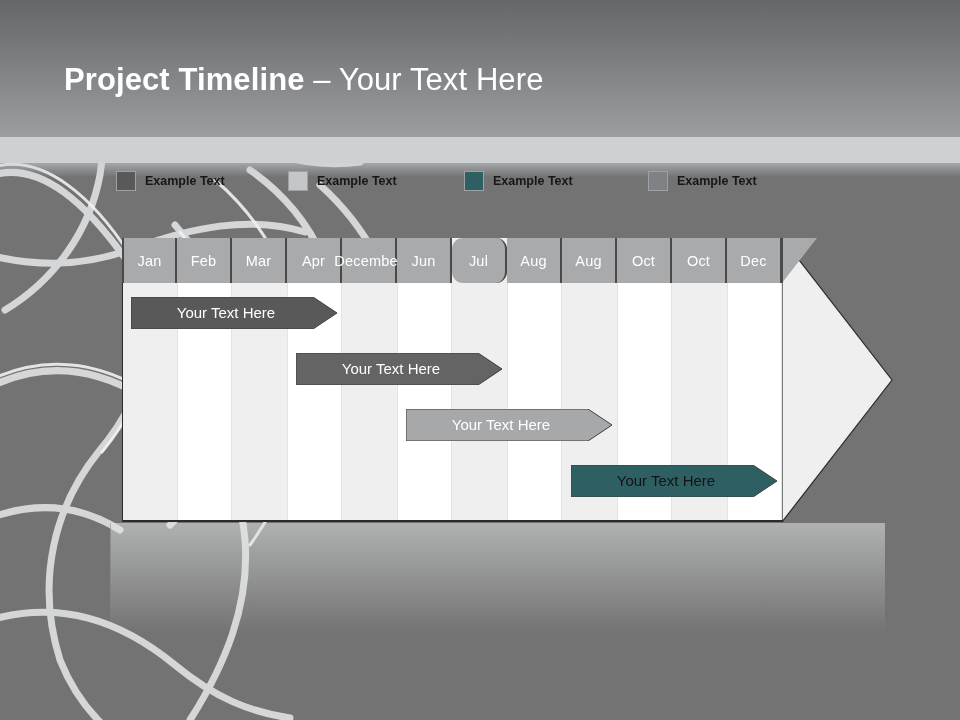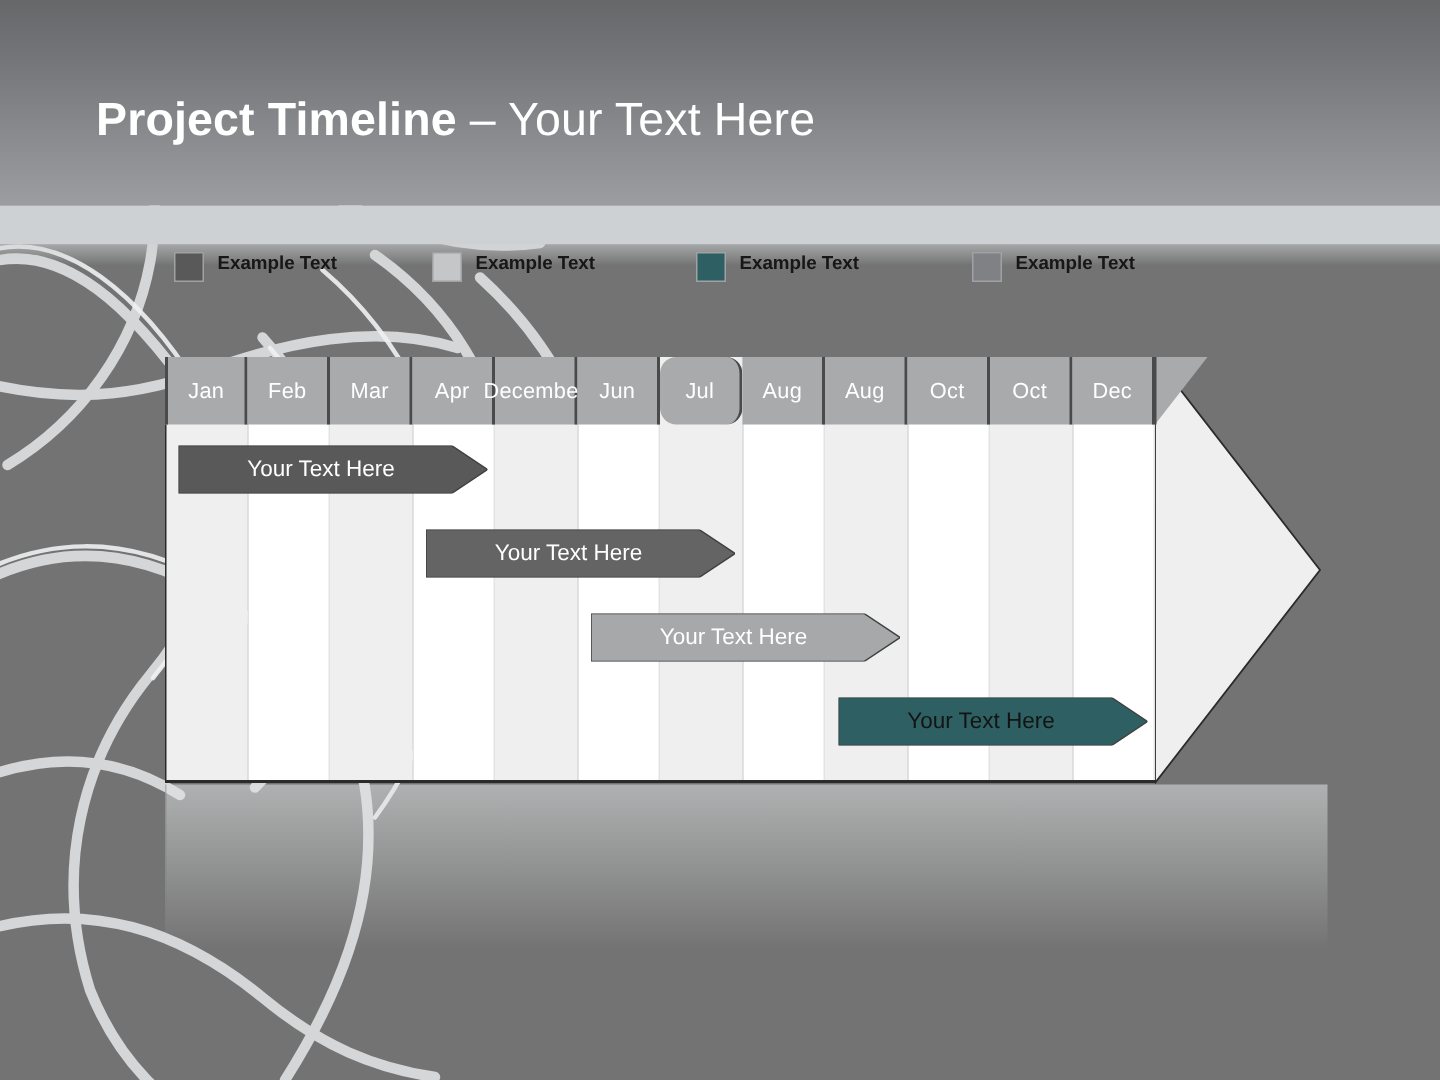--- a/index.html
+++ b/index.html
@@ -67,41 +67,41 @@
   .legend {
     position: absolute;
     left: 0; top: 168px;
     width: 960px; height: 28px;
   }
   .legend-item {
     position: absolute;
     top: 0;
     height: 26px;
     display: flex;
-    align-items: flex-start;
+    align-items: center;
   }
   .legend-swatch {
     width: 20px;
     height: 20px;
     border: 1px solid #9fa2a4;
     box-sizing: border-box;
     margin-right: 9px;
     flex: none;
   }
   .legend-label {
     font-size: 12.5px;
     font-weight: bold;
     color: #171717;
     white-space: nowrap;
   }
 
   
   .chart {
     position: absolute;
-    left: 110px;
+    left: 122px;
     top: 238px;
     width: 660px;
     height: 211px;
   }
 
   .grid-col {
     position: absolute;
     top: 0;
     width: 55px;
     height: 283px;

